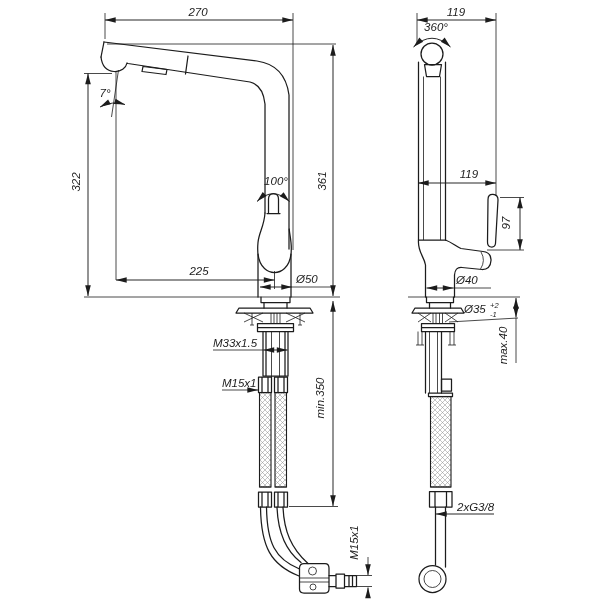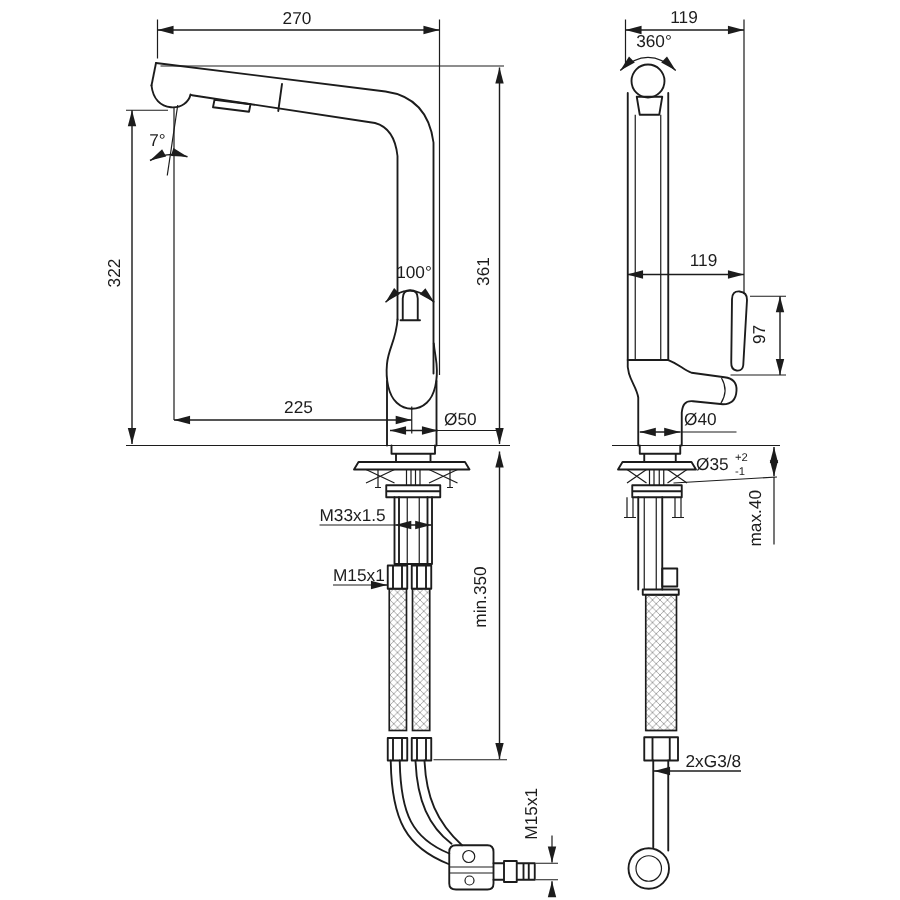--- a/index.html
+++ b/index.html
@@ -1,16 +1,16 @@
 <!DOCTYPE html>
 <html><head>
 <meta charset="utf-8">
 <style>
   html,body{margin:0;padding:0;background:#ffffff;}
-  .stage{position:relative;width:534px;height:600px;background:#ffffff;overflow:hidden;}
+  .stage{position:relative;width:534px;height:600px;background:#ffffff;overflow:hidden;font-style:italic;}
   svg{display:block;}
   .outline{fill:none;stroke:#1c1c1c;stroke-width:1.25;stroke-linejoin:round;stroke-linecap:round;}
   .thin{fill:none;stroke:#1c1c1c;stroke-width:0.8;}
   .dim{fill:none;stroke:#1c1c1c;stroke-width:0.95;}
   .braidfill{fill:url(#braid);stroke:#1c1c1c;stroke-width:1.1;}
   .dimtxt{font-family:"Liberation Sans",sans-serif;font-size:11.5px;fill:#1c1c1c;}
   .tol{font-family:"Liberation Sans",sans-serif;font-size:7.5px;fill:#1c1c1c;}
 </style>
 </head>
 <body>

